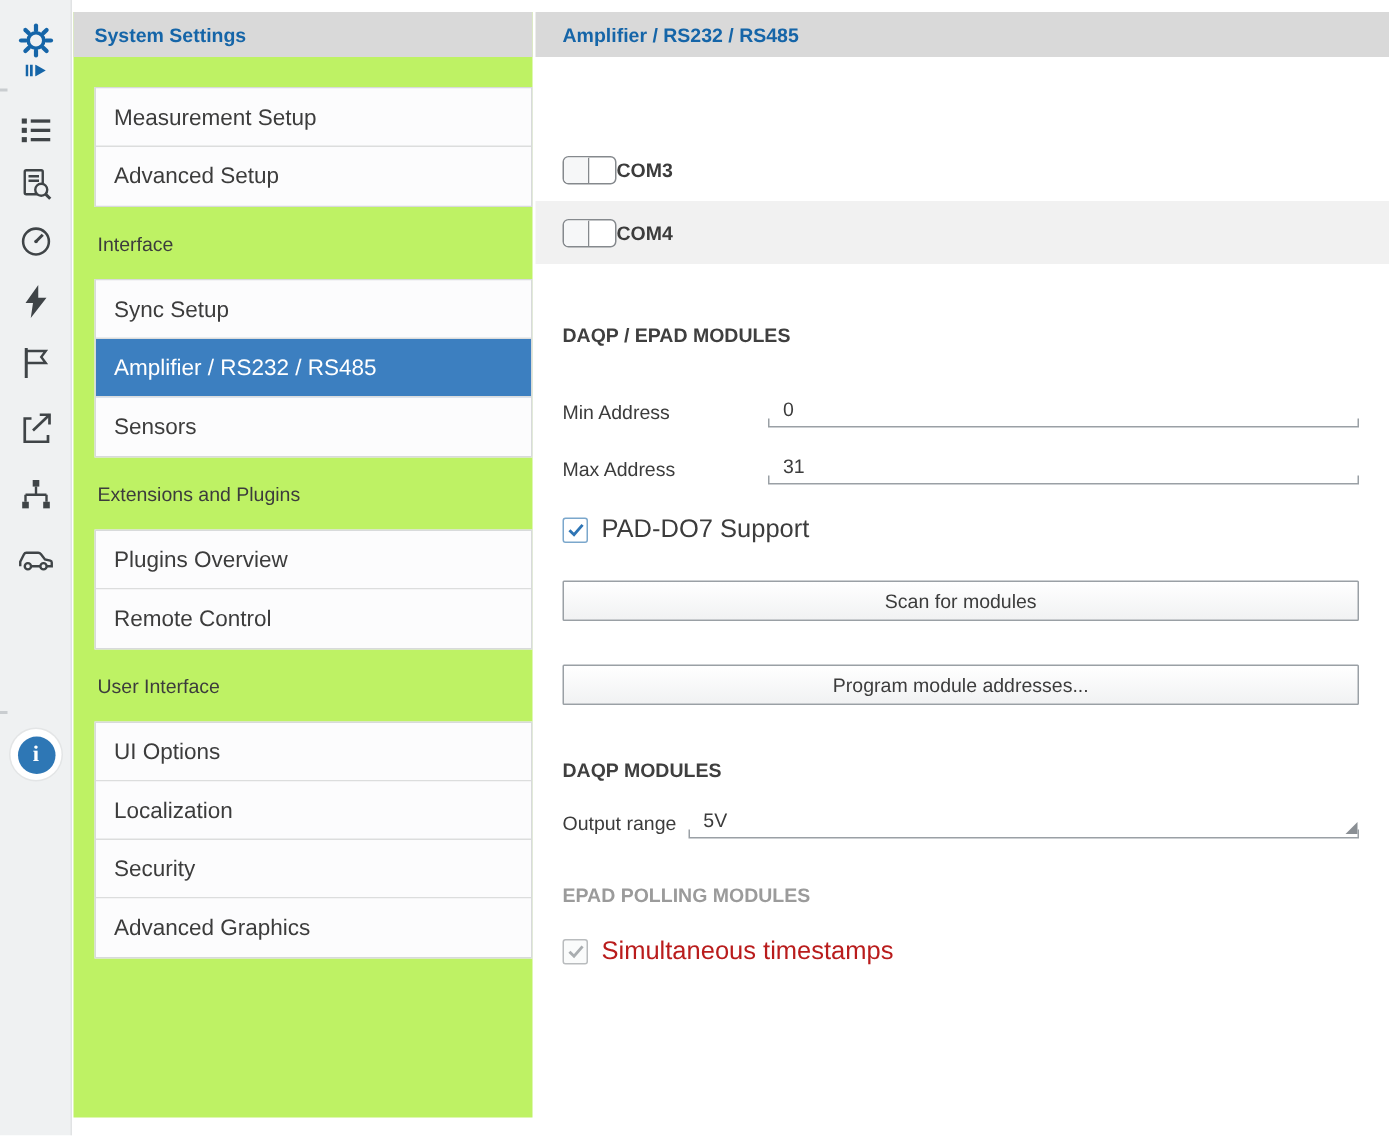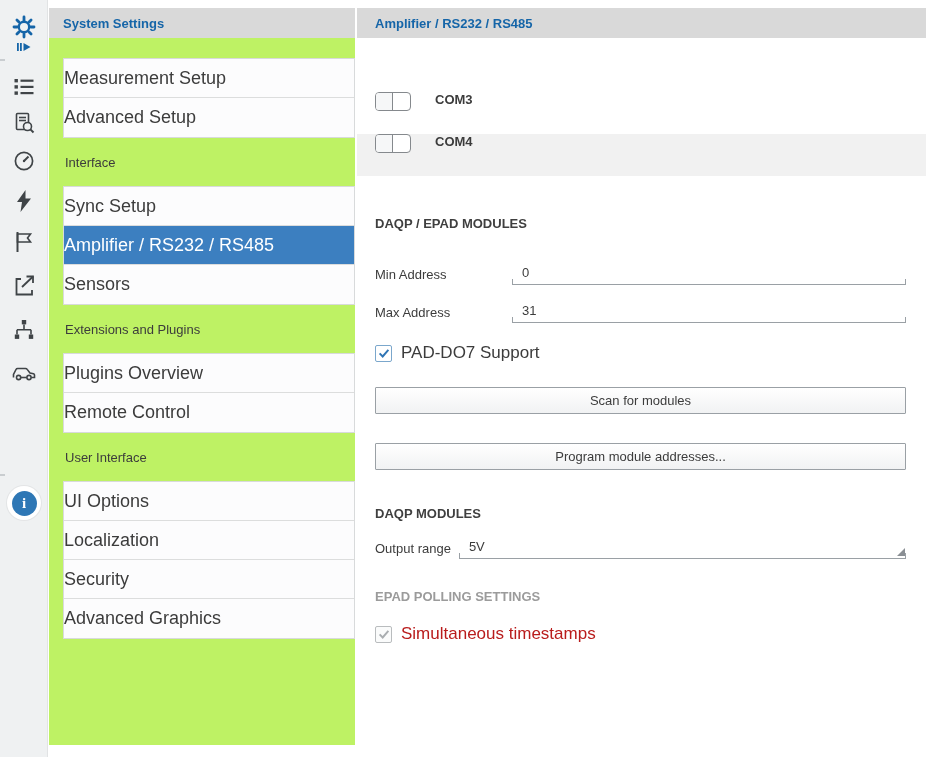--- a/index.html
+++ b/index.html
@@ -21,36 +21,36 @@
                  color:#fff; font-weight:bold; font-size:15px; line-height:1;
                  font-family:"Liberation Serif", serif;
                  display:flex; align-items:center; justify-content:center; }
 
   
   .side { position:absolute; left:49px; top:8px; width:306px; height:737px; background:#bef264; }
   .side-strip { height:30px; background:#d9d9d9; display:flex; align-items:center; padding-left:14px; }
   .side-title { color:#1565a8; font-weight:bold; font-size:13px; }
   .side-list { padding-top:20px; }
   .group { margin-left:14px; background:#fcfcfd; border:1px solid #d8dadb; }
-  .item { height:39px; display:flex; align-items:center; padding-left:0;
-          font-size:18px; color:#3c3c3c; border-bottom:1px solid #dcdddd;
+  .item { height:39px; display:flex; align-items:center; padding-left:12px;
+          font-size:15px; color:#3c3c3c; border-bottom:1px solid #dcdddd;
           background:#fcfcfd; cursor:pointer; }
   .group .item:last-child { border-bottom:none; }
   .item.selected { background:#3c7fc0; color:#ffffff; }
   .section { height:48px; display:flex; align-items:center; padding-left:16px;
              font-size:13px; color:#3c3c3c; }
 
   
   .main { position:absolute; left:357px; top:0; width:569px; height:100%; background:#ffffff; }
   .main-strip { position:absolute; left:0; top:8px; width:100%; height:30px; background:#d9d9d9;
                 display:flex; align-items:center; padding-left:18px; }
   .main-title { color:#1565a8; font-weight:bold; font-size:13px; }
   .main-body { position:absolute; left:0; top:38px; width:100%; bottom:0; background:#ffffff; }
 
-  .com-row { height:42px; display:flex; padding-left:18px; gap:24px; }
+  .com-row { height:42px; display:flex; align-items:center; padding-left:18px; }
   .com-row.first { margin-top:54px; }
   .com-row.alt { background:#f1f1f1; }
   .com-label { font-weight:bold; font-size:13px; }
 
   .toggle { width:36px; height:19px; border:1px solid #85898d; border-radius:4px;
             background:#ffffff; position:relative; cursor:pointer; flex:0 0 auto; }
   .toggle .knob { position:absolute; left:0; top:0; width:17px; height:17px;
                   border-right:1px solid #85898d; border-radius:3px 0 0 3px; background:#f6f7f8; }
 
   .heading { font-weight:bold; font-size:13px; color:#3f3f3f; padding-left:18px; }
@@ -293,21 +293,21 @@
       <div class="heading h2">DAQP MODULES</div>
 
       <div class="output-row">
         <span class="output-label">Output range</span>
         <div class="ufield">
           <span>5V</span>
           <span class="dd-grip"></span>
         </div>
       </div>
 
-      <div class="heading h3">EPAD POLLING SETTINGS</div>
+      <div class="heading h3">EPAD POLLING MODULES</div>
 
       <div class="check-row disabled">
         <span class="checkbox">
           <svg width="14" height="14" viewBox="0 0 16 16" fill="none">
             <polyline points="3,8.5 6.5,12 13,4.5" stroke="#a9adb0" stroke-width="2.2"></polyline>
           </svg>
         </span>
         <span class="check-label">Simultaneous timestamps</span>
       </div>
 

